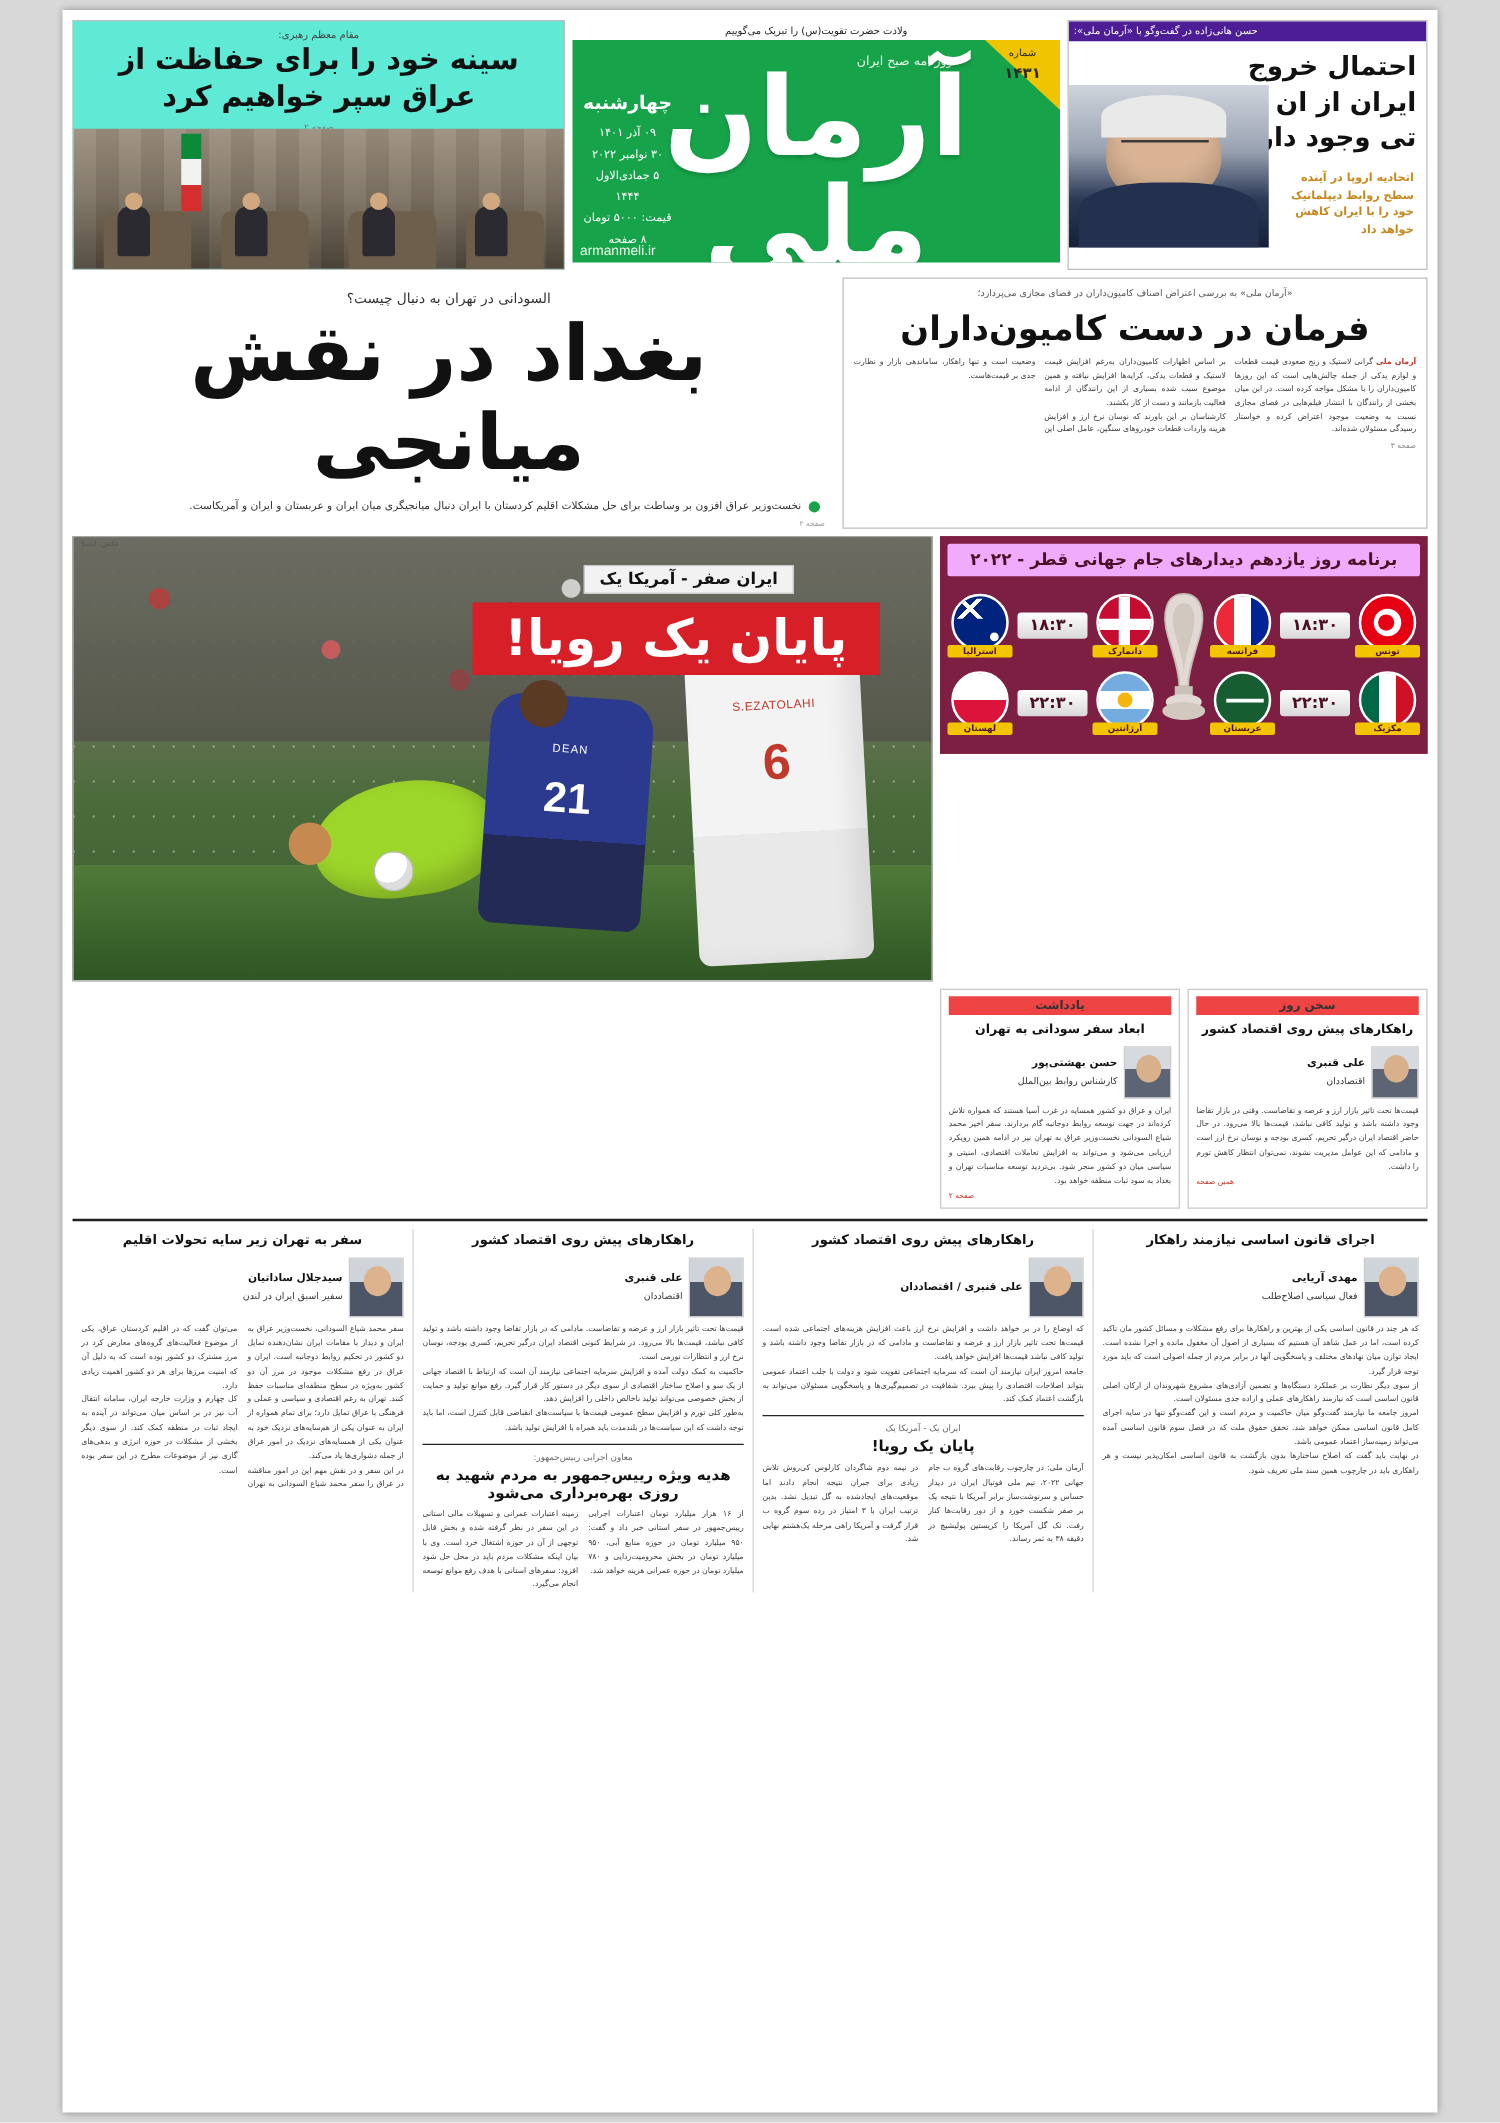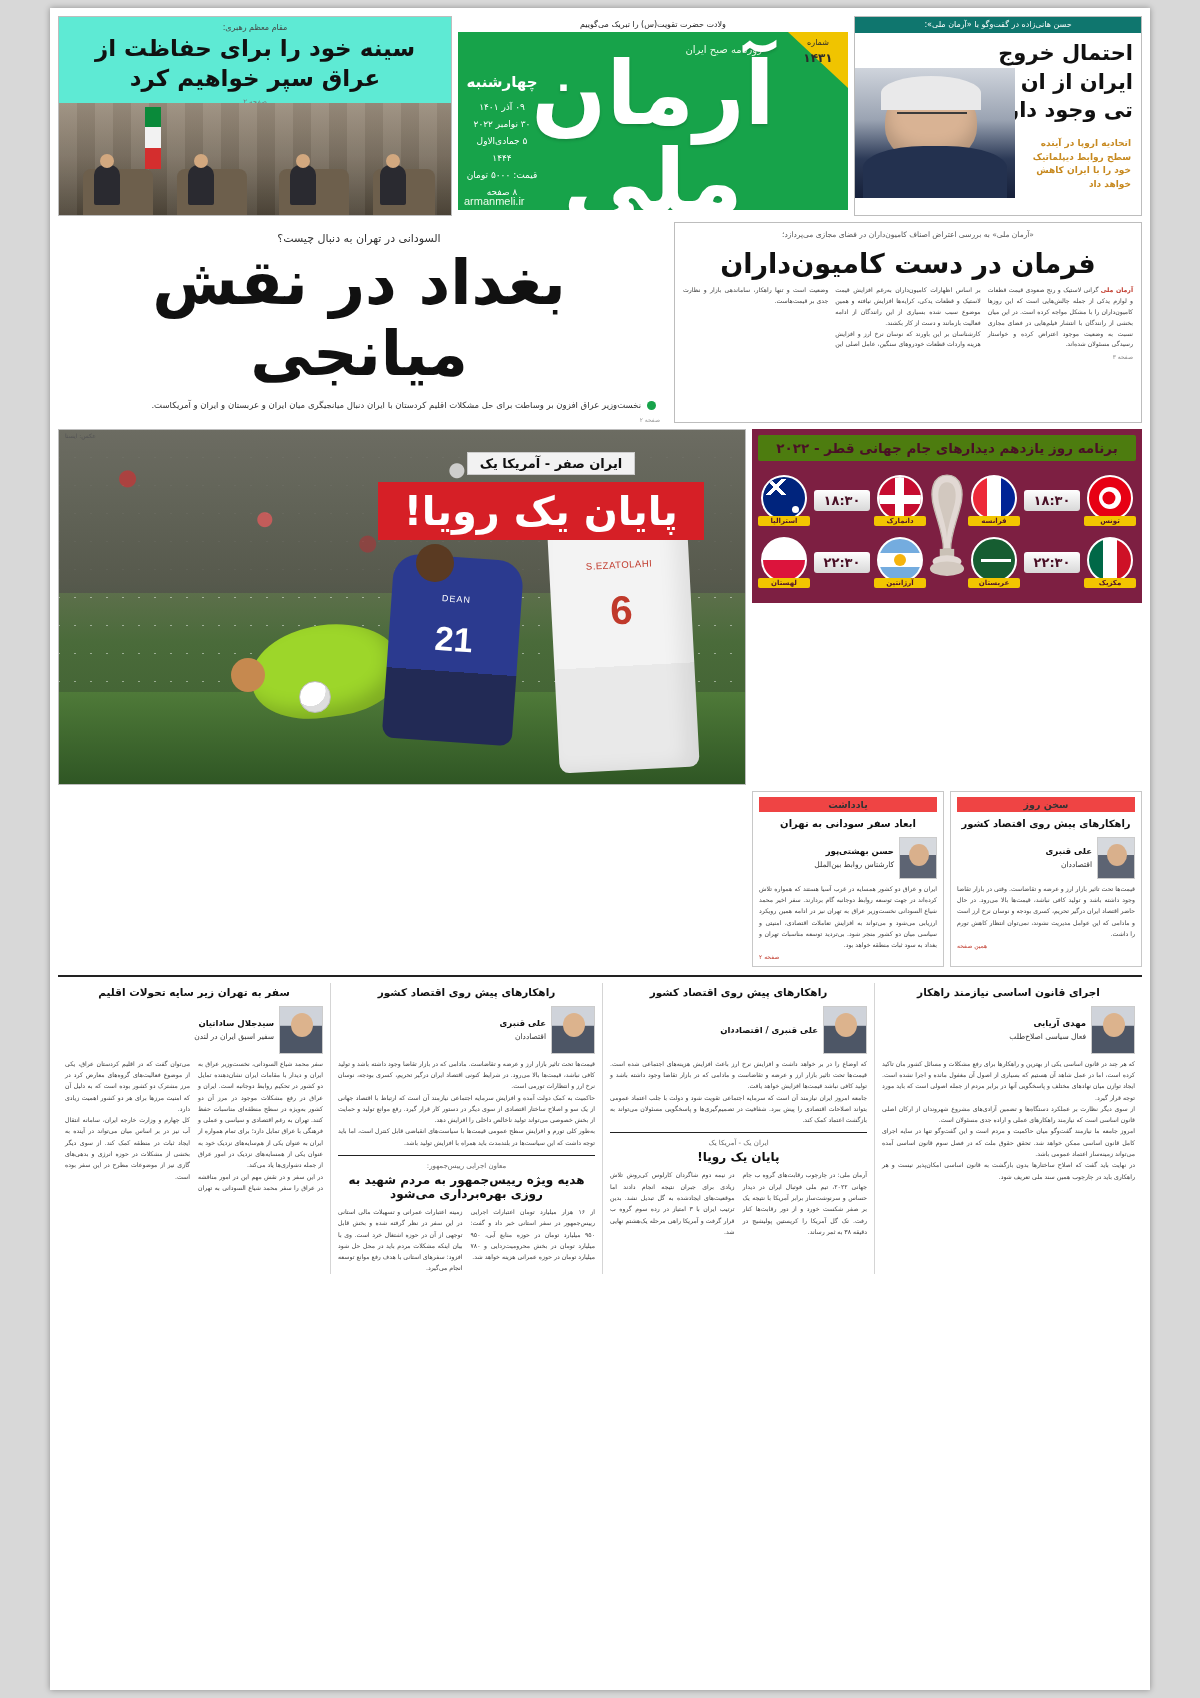--- a/index.html
+++ b/index.html
@@ -22,22 +22,22 @@
 
   
   .topzone { position: relative; height: 200px; margin: 8px 8px 0 8px; display: flex; gap: 6px; flex-direction: row; }
 
   
   .npt-box {
     width: 288px; border: 1px solid #bdbdbd; background: #fff;
     position: relative; overflow: hidden;
   }
   .npt-kicker {
-    background: #0f766e; color: #fff; font-size: 8px; text-align: center;
-    padding: 3px 18px; letter-spacing: .2px; line-height: 1.3;
+    background: #4c1d95; color: #fff; font-size: 8px; text-align: left;
+    padding: 3px 4px; letter-spacing: .2px; line-height: 1.3;
   }
   .npt-body { position: relative; height: 165px; }
   .npt-title {
     position: absolute; right: 8px; top: 6px; width: 175px;
     font-size: 21px; font-weight: bold; line-height: 1.35; color: #111;
     text-align: right;
   }
   .npt-sub {
     position: absolute; right: 10px; top: 104px; width: 110px;
     font-size: 9px; line-height: 1.5; color: #c7891f; font-weight: bold; text-align: right;
@@ -137,21 +137,21 @@
   .mh-deck-text { font-size: 8.5px; color:#333; line-height:1.7; text-align:justify;}
   .mh-more { font-size:6px; color:#999; padding-top:4px;}
 
   
   .row3 { margin: 6px 8px 0 8px; display:flex; gap:6px; align-items: flex-start; }
 
   .wc {
     width: 390px; background: #7d1f42; border: 2px solid #7d1f42; position: relative;
   }
   .wc-title {
-    background:#4d7c0f; color:#4a1026; font-size: 13.5px; font-weight:bold;
+    background:#f0abfc; color:#4a1026; font-size: 13.5px; font-weight:bold;
     text-align:center; padding: 5px 4px; margin: 4px; border-radius: 2px;
   }
   .wc-grid { position:relative; padding: 4px 4px 8px; }
   .wc-row { display:flex; align-items:center; justify-content:space-between; height: 62px;}
   .wc-match { display:flex; align-items:center; gap: 4px; width: 180px;}
   .wc-team { width: 52px; text-align:center; position:relative; }
   .flag { width: 46px; height: 46px; border-radius:50%; border:2px solid #fff; margin: 0 auto; background:#ccc; overflow:hidden; position:relative;}
   .tname {
     background:#f2c500; color:#50122c; font-size: 7px; font-weight:bold;
     border-radius:2px; margin-top:-5px; position:relative; z-index:2; padding:1px 2px;

